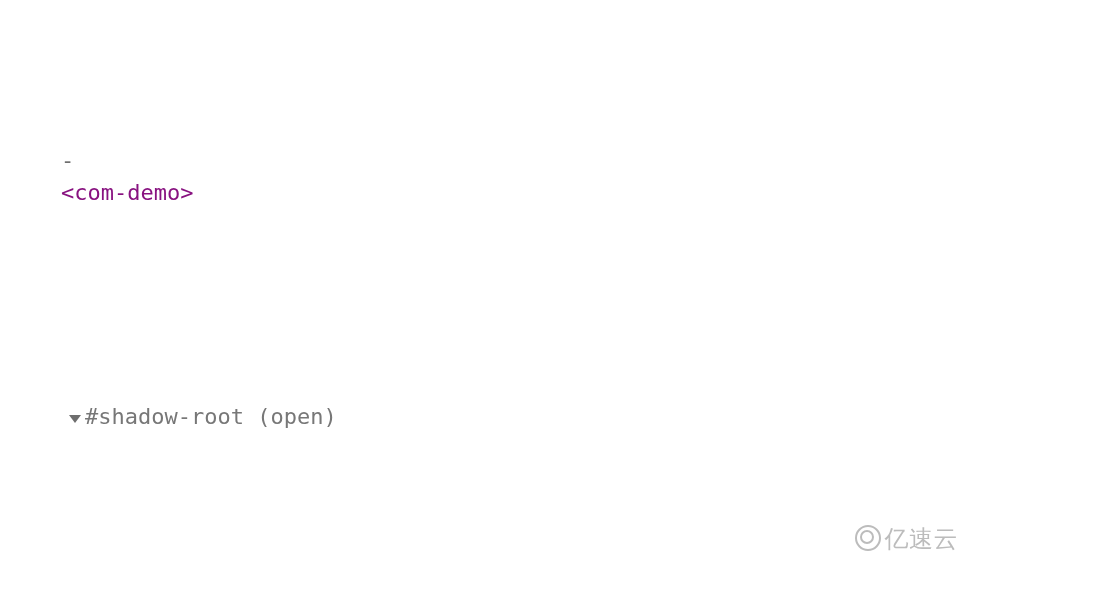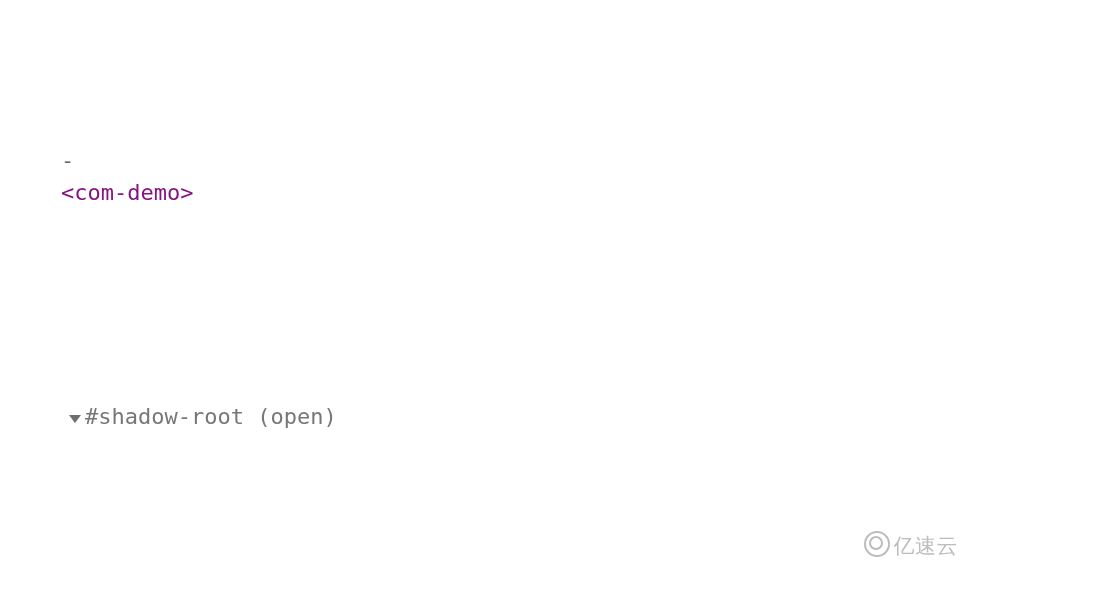--- a/index.html
+++ b/index.html
@@ -48,21 +48,21 @@
     width: 10px;
     text-align: center;
   }
 
   
   .watermark {
     position: absolute;
     right: 12px;
     bottom: 10px;
     font-family: "Helvetica Neue", Arial, sans-serif;
-    font-size: 21px;
+    font-size: 24px;
     color: #bcbcbc;
     letter-spacing: 0.5px;
   }
   .watermark .glyph {
     display: inline-block;
     width: 22px; height: 22px;
     border: 2px solid #bcbcbc;
     border-radius: 50%;
     margin-right: 4px;
     vertical-align: -4px;

